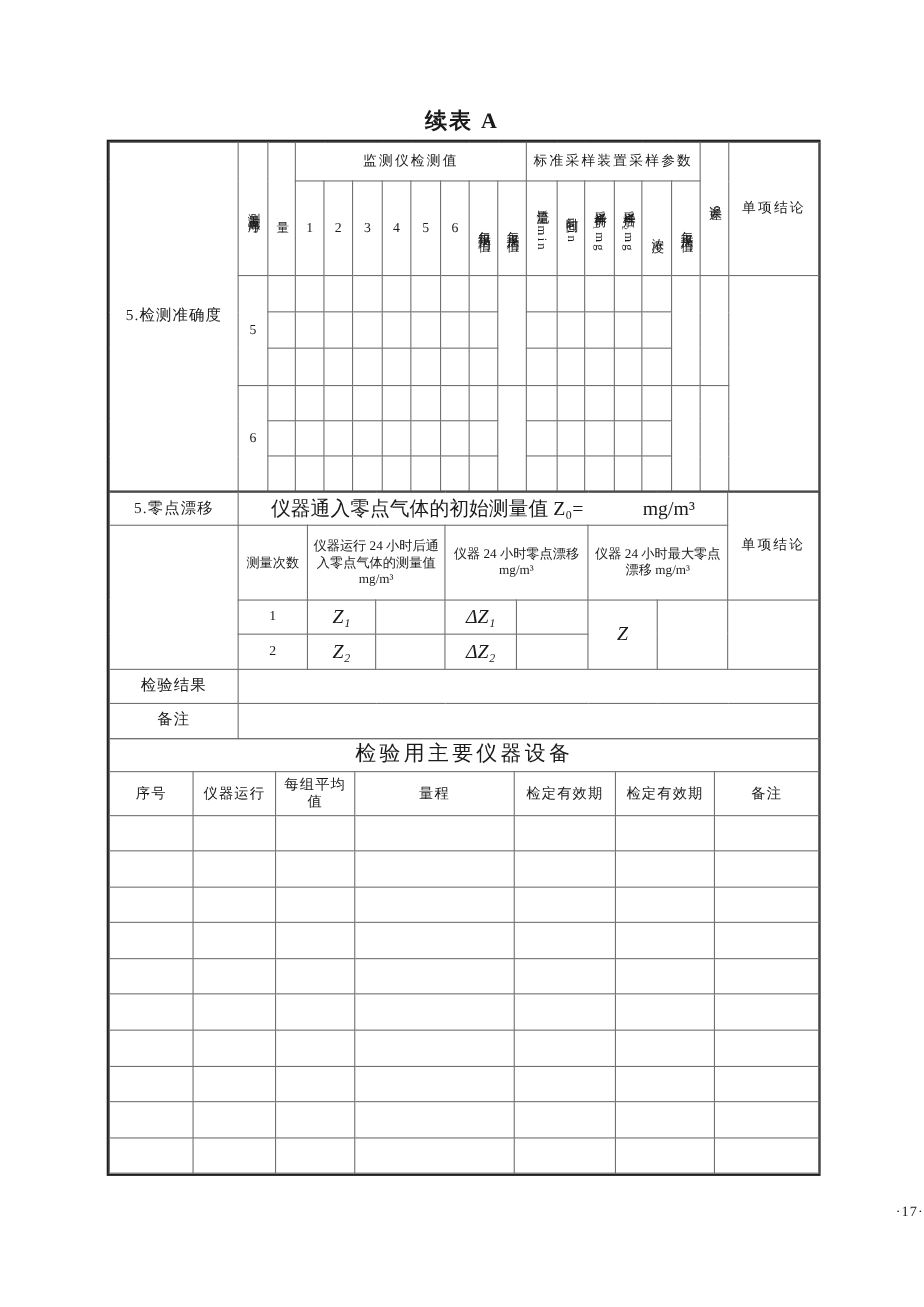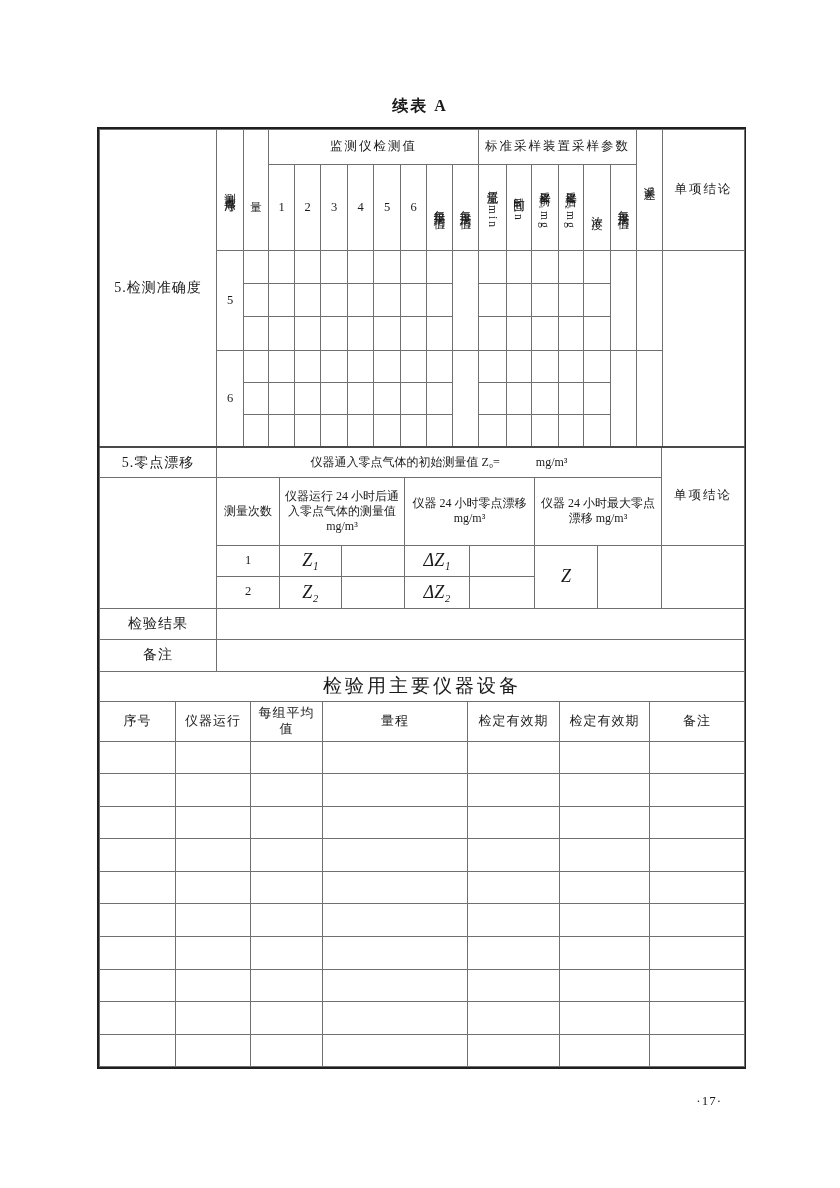--- a/index.html
+++ b/index.html
@@ -1,37 +1,37 @@
 <!DOCTYPE html>
 <html><head>
 <meta charset="utf-8">
 <style>
   html,body{margin:0;padding:0;background:#ffffff;}
   .page{position:relative;width:840px;height:1188px;background:#ffffff;overflow:hidden;
         font-family:"Liberation Serif","DejaVu Serif",serif;color:#1a1a1a;}
   .doc-title{position:absolute;left:0;top:96px;width:840px;text-align:center;
-             font-size:16px;font-weight:bold;letter-spacing:2px;}
+             font-size:20px;font-weight:bold;letter-spacing:2px;}
   .table-wrap{position:absolute;left:97px;top:127px;width:645px;border:2px solid #1f1f1f;background:#fff;}
   table{border-collapse:collapse;border-spacing:0;table-layout:fixed;width:645px;margin-top:-1px;}
   table:first-child{margin-top:0;}
   td{border:1px solid #707070;text-align:center;vertical-align:middle;
      font-size:12px;line-height:1.25;padding:0 1px;overflow:hidden;}
   .lbl{font-size:14px;letter-spacing:1px;}
   .vtext{writing-mode:vertical-rl;text-orientation:mixed;display:inline-block;
          letter-spacing:2px;font-size:11.5px;line-height:1.05;}
   .num{font-size:12.5px;}
   .ital{font-style:italic;font-size:18px;}
   .grp{font-size:12.5px;letter-spacing:2px;}
   .concl{font-size:12.5px;letter-spacing:2px;}
-  .initline{font-size:12px;white-space:pre;}
+  .initline{font-size:18px;white-space:pre;}
   .sec-top td{border-top:2px solid #4a4a4a;}
   .eq-title{font-size:19px;letter-spacing:3px;}
   .eq-head td{font-size:13px;letter-spacing:1px;}
   .page-num{position:absolute;top:1093px;left:0;width:840px;text-align:right;
-            padding-right:118px;box-sizing:border-box;font-size:13px;letter-spacing:1px;}
+            box-sizing:border-box;font-size:13px;letter-spacing:1px;}
 </style>
 </head>
 <body>
 
 <div class="page">
 
   <div class="doc-title">续表 A</div>
 
   <div class="table-wrap">
 

